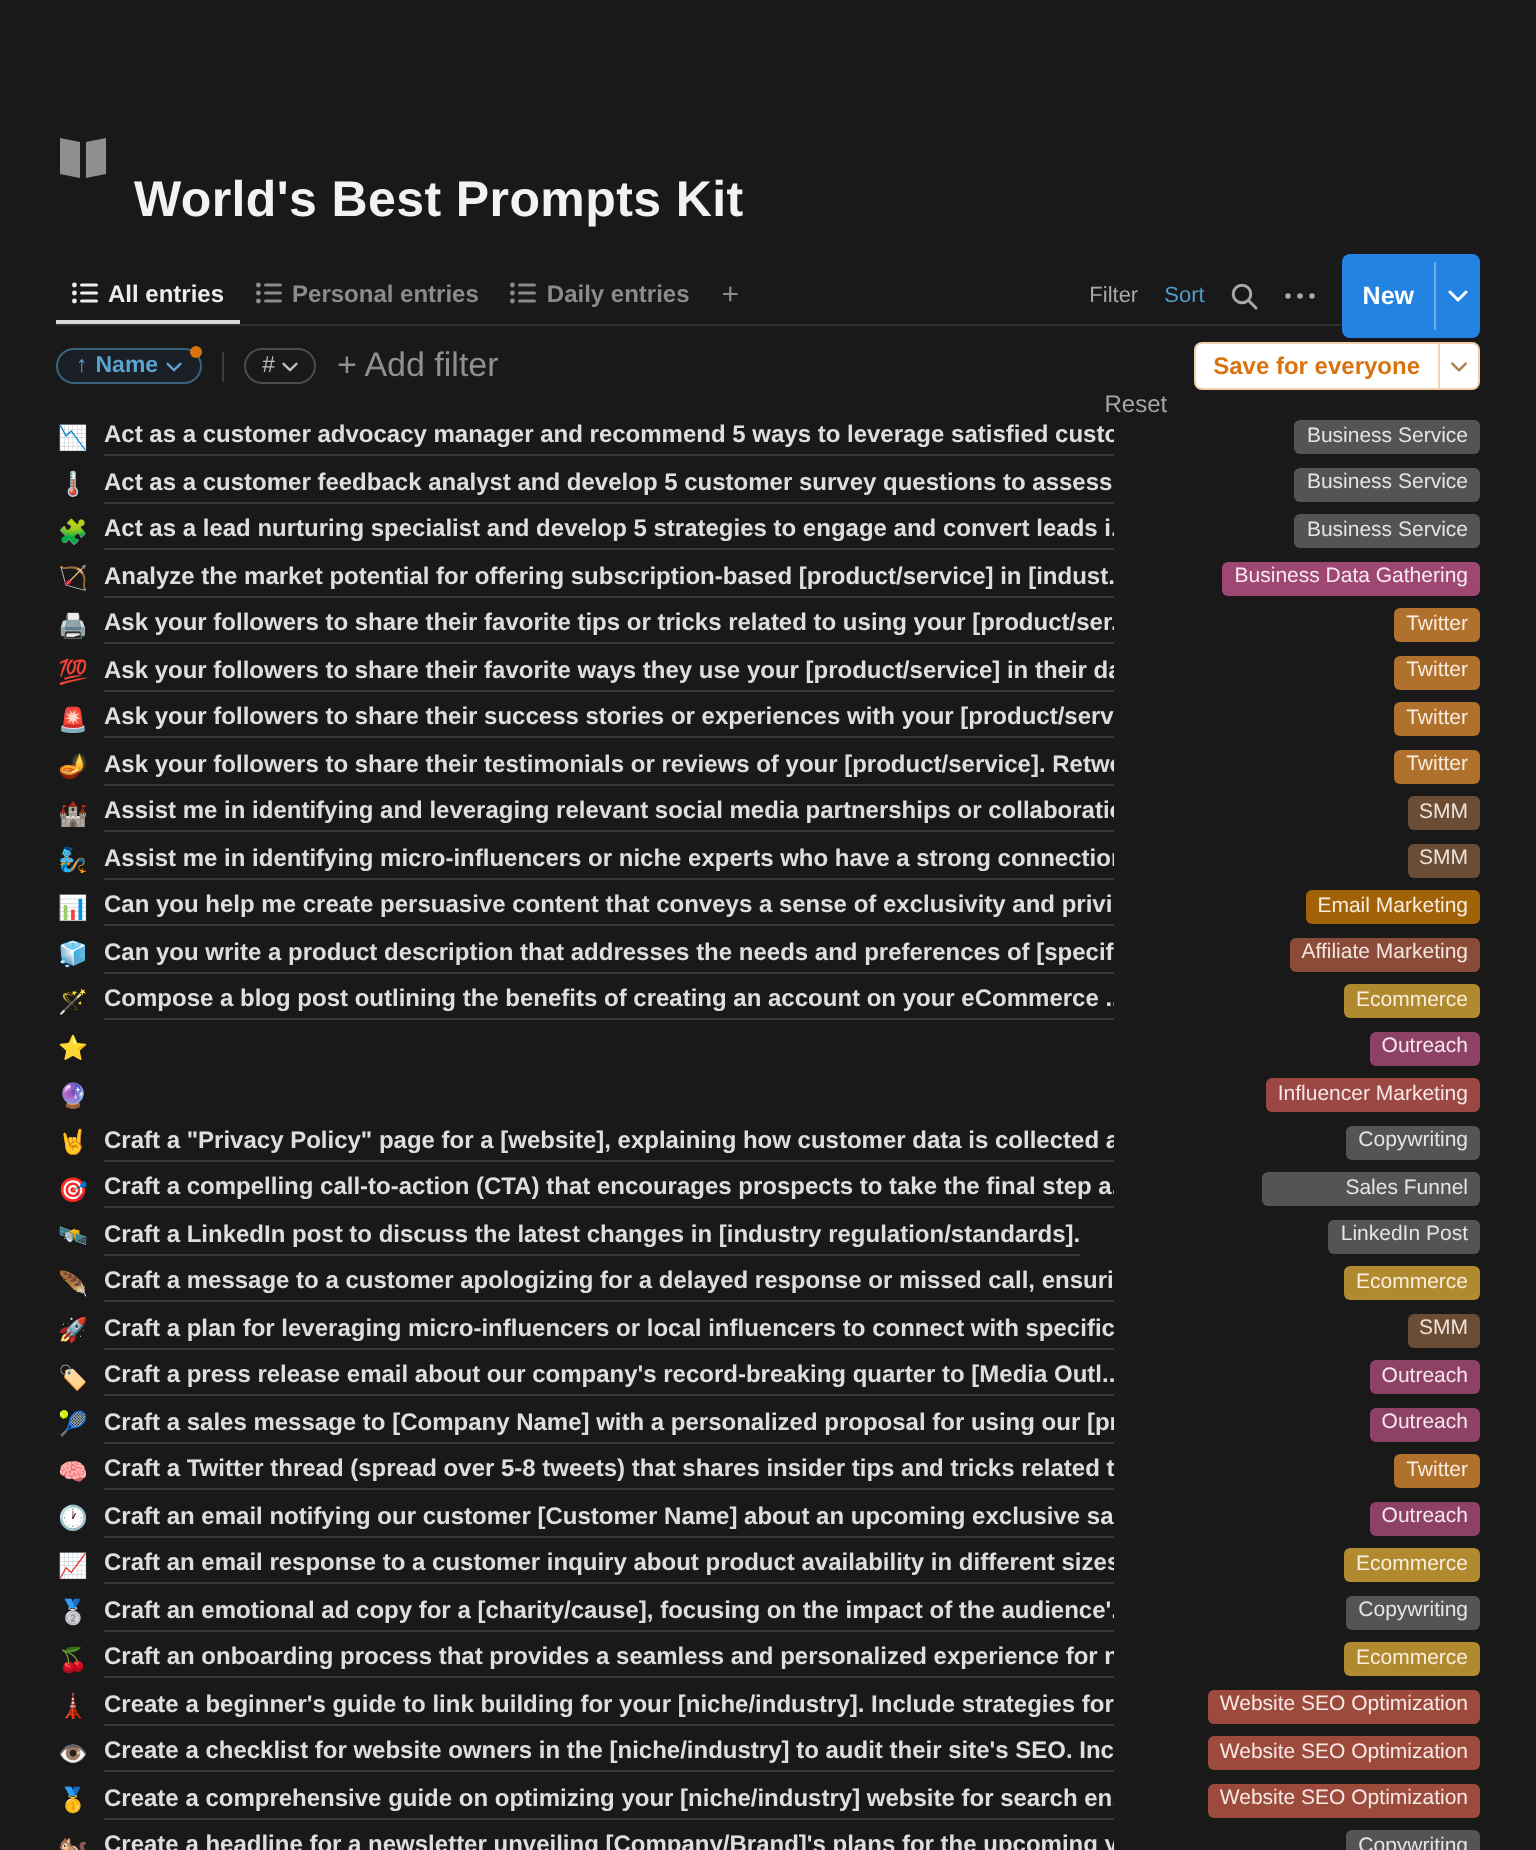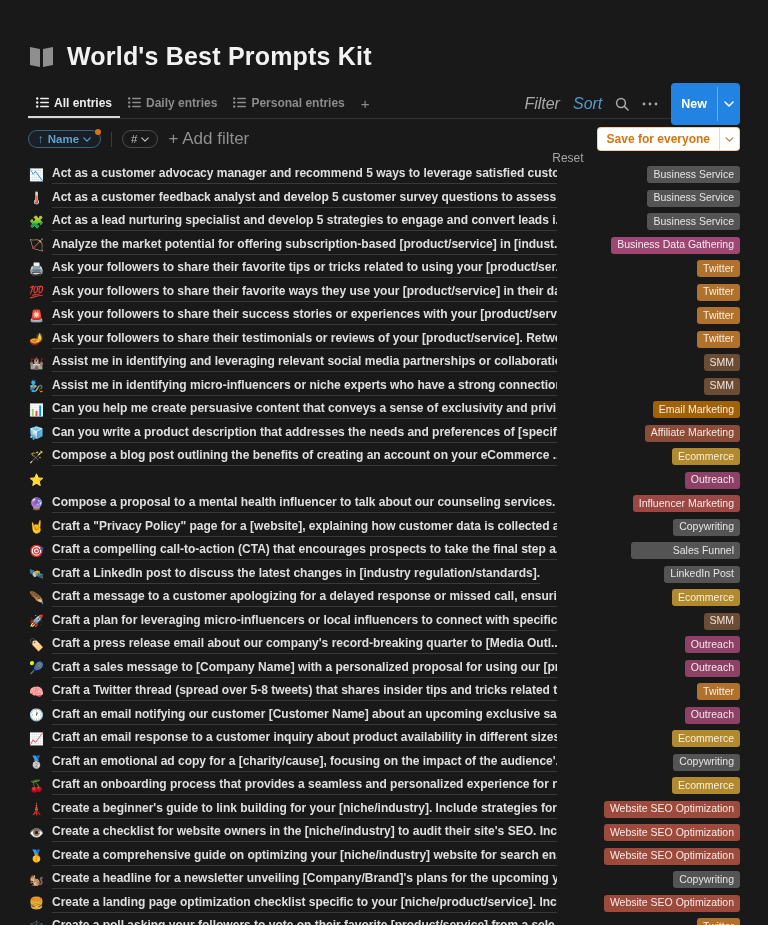--- a/index.html
+++ b/index.html
@@ -13,20 +13,21 @@
 
   
   .title-row {
     display: flex; align-items: center; gap: 12px;
     padding-top: 42px;
   }
   .book-icon { width: 27px; height: 24px; flex: 0 0 auto; }
   .page-title {
     font-size: 25px; font-weight: 700; color: #f2f2f2;
     letter-spacing: 0.2px;
+    margin-top: 44px;
   }
 
   
   .tabbar {
     display: flex; align-items: center;
     margin-top: 18px;
     border-bottom: 1px solid rgba(255,255,255,0.10);
     height: 30px;
   }
   .tab {
@@ -36,21 +37,21 @@
     border-bottom: 2px solid transparent;
     justify-content: flex-end;
   }
   .tab.active { color: #ededed; border-bottom-color: #d8d8d8; }
   .tab-list-icon { width: 13px; height: 11px; }
   .tab-add { color: #8b8b8b; font-size: 15px; padding: 0 8px; }
 
   .tabbar-right {
     margin-left: auto; display: flex; align-items: center; gap: 13px;
   }
-  .toolbar-text { font-size: 16px; color: #a8a8a8; cursor: pointer; font-style: italic; }
+  .toolbar-text { font-size: 11px; color: #a8a8a8; cursor: pointer; }
   .toolbar-text.sort-active { color: #529cca; }
   .search-icon svg, .more-icon svg { display: block; }
   .new-button {
     display: flex; align-items: stretch; background: #2383e2;
     border-radius: 4px; overflow: hidden; cursor: pointer; height: 42px;
   }
   .new-button .label {
     color: #ffffff; font-size: 12.5px; font-weight: 700;
     display: flex; align-items: center; padding: 0 10px;
   }
@@ -161,34 +162,34 @@
       <span class="tab-list-icon">
         <svg viewBox="0 0 13 11" width="13" height="11" fill="currentColor">
           <circle cx="1.2" cy="1.5" r="1.2"></circle>
             <rect x="4" y="0.7" width="9" height="1.6" rx="0.8"></rect>
           <circle cx="1.2" cy="5.5" r="1.2"></circle>
             <rect x="4" y="4.7" width="9" height="1.6" rx="0.8"></rect>
           <circle cx="1.2" cy="9.5" r="1.2"></circle>
             <rect x="4" y="8.7" width="9" height="1.6" rx="0.8"></rect>
         </svg>
       </span>
-      <span>Daily entries</span>
+      <span>Personal entries</span>
     </div>
     <div class="tab">
       <span class="tab-list-icon">
         <svg viewBox="0 0 13 11" width="13" height="11" fill="currentColor">
           <circle cx="1.2" cy="1.5" r="1.2"></circle>
             <rect x="4" y="0.7" width="9" height="1.6" rx="0.8"></rect>
           <circle cx="1.2" cy="5.5" r="1.2"></circle>
             <rect x="4" y="4.7" width="9" height="1.6" rx="0.8"></rect>
           <circle cx="1.2" cy="9.5" r="1.2"></circle>
             <rect x="4" y="8.7" width="9" height="1.6" rx="0.8"></rect>
         </svg>
       </span>
-      <span>Personal entries</span>
+      <span>Daily entries</span>
     </div>
     <div class="tab-add">+</div>
 
     <div class="tabbar-right">
       <span class="toolbar-text">Filter</span>
       <span class="toolbar-text sort-active">Sort</span>
       <span class="search-icon">
         <svg viewBox="0 0 14 14" width="14" height="14">
           <circle cx="6" cy="6" r="4.4" fill="none" stroke="#a8a8a8" stroke-width="1.5"></circle>
           <line x1="9.4" y1="9.4" x2="13" y2="13" stroke="#a8a8a8" stroke-width="1.5" stroke-linecap="round"></line>
@@ -325,21 +326,20 @@
       <span class="row-tag" style="background: rgb(177, 137, 46); color: rgb(248, 239, 220);">Ecommerce</span>
     </div>
 
     <div class="prompt-row">
       <span class="row-icon">⭐</span>
       <span class="row-tag" style="background: rgb(141, 65, 100); color: rgb(245, 230, 238);">Outreach</span>
     </div>
 
     <div class="prompt-row">
       <span class="row-icon">🔮</span>
-      <span class="row-title">Compose a proposal to a mental health influencer to talk about our counseling services.</span>
       <span class="row-tag" style="background: rgb(155, 71, 67); color: rgb(247, 231, 229);">Influencer Marketing</span>
     </div>
 
     <div class="prompt-row">
       <span class="row-icon">🤘</span>
       <span class="row-title">Craft a "Privacy Policy" page for a [website], explaining how customer data is collected a...</span>
       <span class="row-tag" style="background: rgb(84, 84, 84); color: rgb(228, 228, 228);">Copywriting</span>
     </div>
 
     <div class="prompt-row">

